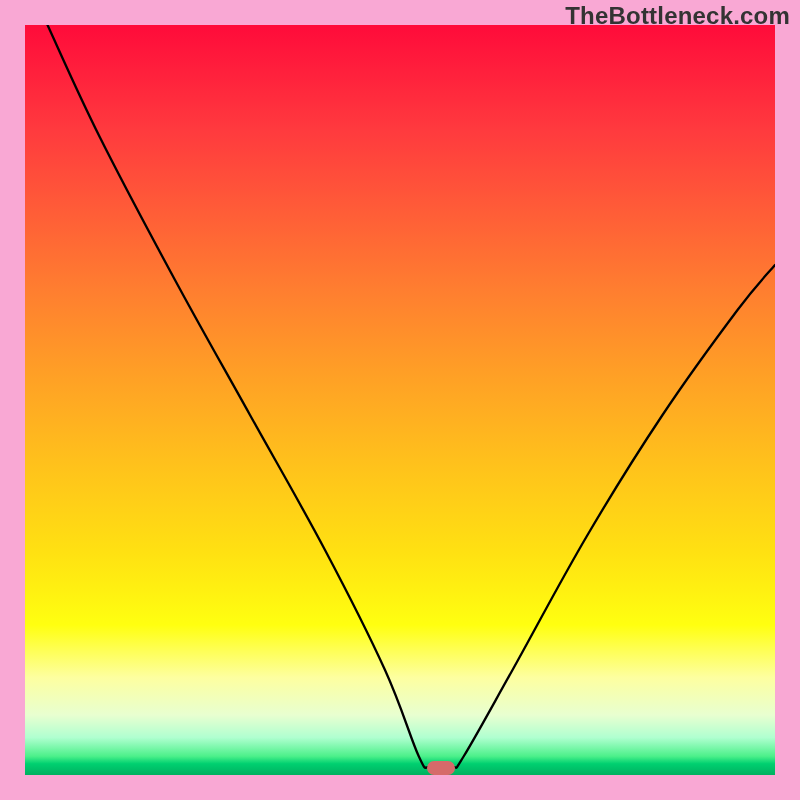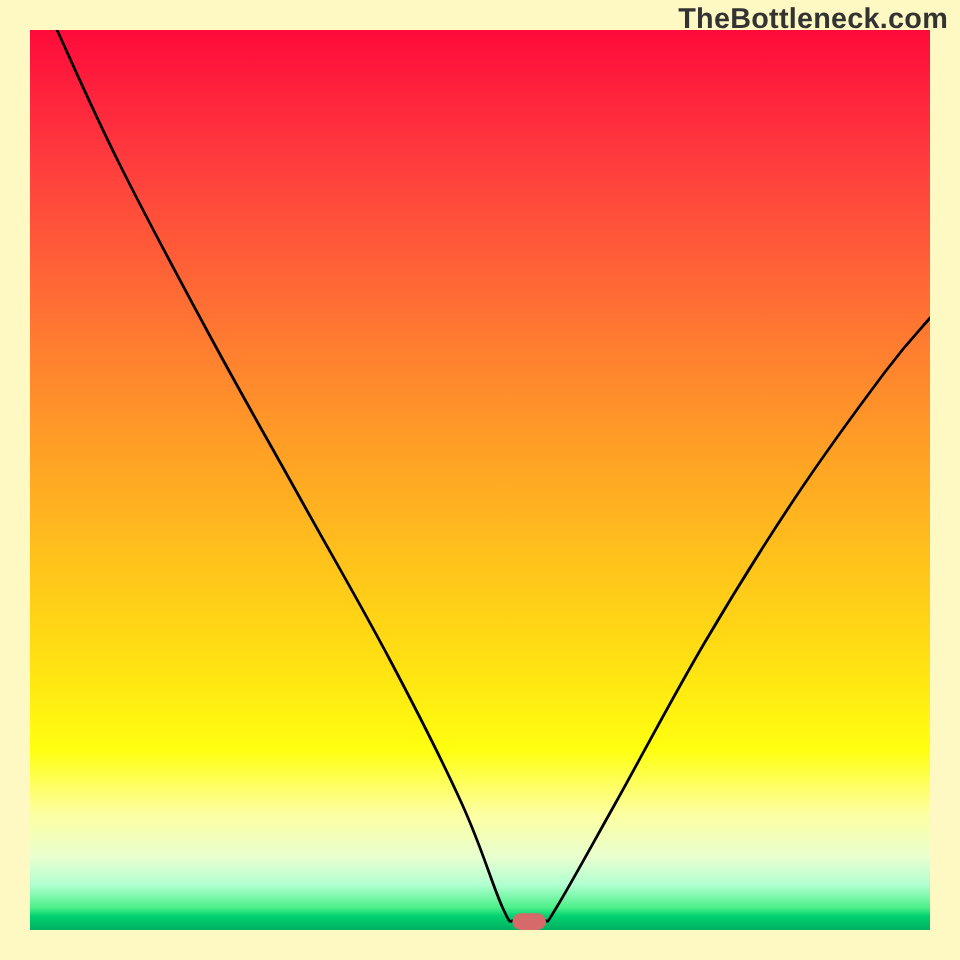--- a/index.html
+++ b/index.html
@@ -8,21 +8,21 @@
     width: 800px;
     height: 800px;
     background: #000;
     font-family: Arial, Helvetica, sans-serif;
     overflow: hidden;
   }
   .frame {
     position: relative;
     width: 800px;
     height: 800px;
-    background: #fef9c3;
+    background: #f9a8d4;
   }
   .plot-area {
     position: absolute;
     left: 25px;
     top: 25px;
     width: 750px;
     height: 750px;
     
     background: linear-gradient(to bottom,
       #ff0b3a 0%,

